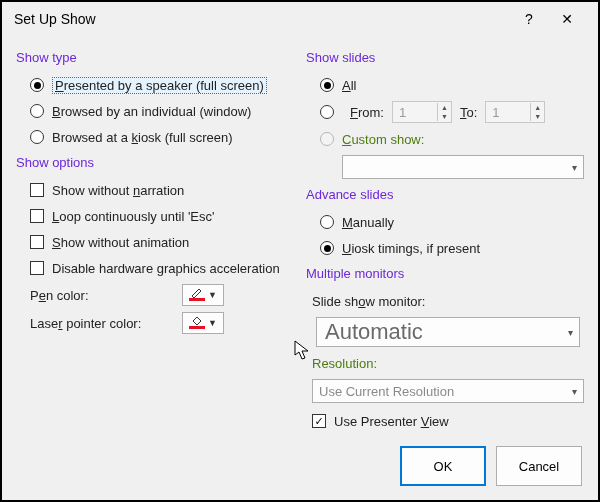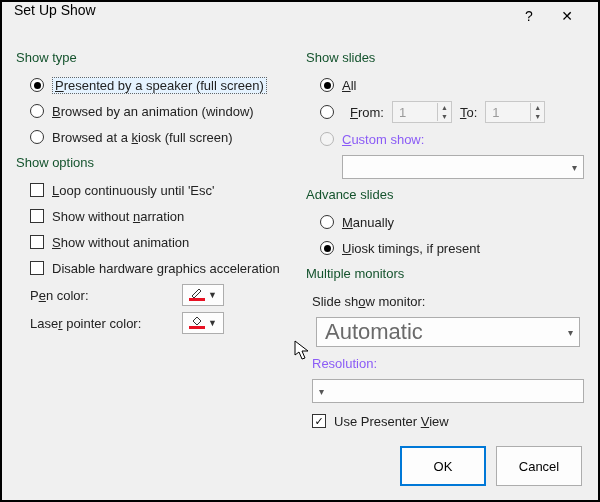--- a/index.html
+++ b/index.html
@@ -2,35 +2,35 @@
 <html><head>
 <meta charset="utf-8">
 <style>
   * { box-sizing: border-box; font-family: "Segoe UI", Tahoma, sans-serif; }
   body { margin: 0; background: #fff; }
   .dialog {
     width: 600px; height: 502px; border: 2px solid #000;
     background: #f0f0f0; position: relative; padding: 0;
   }
   .titlebar {
-    height: 34px; display: flex; 
+    height: 34px; display: flex; align-items: center;
     padding: 0 12px; font-size: 14px;
   }
   .titlebar .title { flex: 1; }
   .titlebar .btn {
     width: 38px; height: 28px; display: flex; align-items: center;
     justify-content: center; font-size: 14px; cursor: pointer;
   }
   .content { display: flex; padding: 6px 14px 0 14px; gap: 12px; }
   .col { flex: 1; min-width: 0; }
-  .group-title { font-size: 13px; color: #14532d; margin: 8px 0 10px 0; }
+  .group-title { font-size: 13px; color: #6d28d9; margin: 8px 0 10px 0; }
   .sub-indent { padding-left: 14px; }
   .row { display: flex; align-items: center; font-size: 13px; color: #222;
          margin: 6px 0; min-height: 20px; }
-  .row.disabled { color: #8b5cf6; }
+  .row.disabled { color: #4d7c0f; }
   .radio, .check {
     width: 14px; height: 14px; border: 1px solid #333; margin-right: 8px;
     flex: 0 0 14px; display: flex; align-items: center; justify-content: center;
     background: #fff;
   }
   .radio { border-radius: 50%; }
   .radio.sel::after { content:""; width:7px; height:7px; background:#000; border-radius:50%; }
   .radio.disabled, .check.disabled { border-color:#b5b5b5; background:#f4f4f4; }
   .check.sel::after { content:"✓"; font-size:11px; line-height:1; color:#000; }
   .lbl { white-space: nowrap; }
@@ -85,37 +85,37 @@
 
     <div class="col">
       <div class="group-title">Show type</div>
       <div class="sub-indent">
         <div class="row">
           <div class="radio sel"></div>
           <span class="lbl highlight"><span></span><span class="u">P</span><span>resented by a speaker (full screen)</span></span>
         </div>
         <div class="row">
           <div class="radio"></div>
-          <span class="lbl"><span></span><span class="u">B</span><span>rowsed by an animation (window)</span></span>
+          <span class="lbl"><span></span><span class="u">B</span><span>rowsed by an individual (window)</span></span>
         </div>
         <div class="row">
           <div class="radio"></div>
           <span class="lbl"><span>Browsed at a </span><span class="u">k</span><span>iosk (full screen)</span></span>
         </div>
       </div>
 
       <div class="group-title">Show options</div>
       <div class="sub-indent">
         <div class="row">
           <div class="check"></div>
+          <span class="lbl"><span>Show without </span><span class="u">n</span><span>arration</span></span>
+        </div>
+        <div class="row">
+          <div class="check"></div>
           <span class="lbl"><span></span><span class="u">L</span><span>oop continuously until 'Esc'</span></span>
-        </div>
-        <div class="row">
-          <div class="check"></div>
-          <span class="lbl"><span>Show without </span><span class="u">n</span><span>arration</span></span>
         </div>
         <div class="row">
           <div class="check"></div>
           <span class="lbl"><span></span><span class="u">S</span><span>how without animation</span></span>
         </div>
         <div class="row">
           <div class="check"></div>
           <span class="lbl">Disable hardware graphics acceleration</span>
         </div>
         <div class="row" style="gap:16px">
@@ -195,20 +195,21 @@
           <span class="lbl"><span>Slide sh</span><span class="u">o</span><span>w monitor:</span></span>
         </div>
         <div class="combo big" style="margin:2px 4px">
           <span>Automatic</span>
           <span class="chev">▾</span>
         </div>
         <div class="row disabled">
           <span class="lbl">Resolution:</span>
         </div>
         <div class="combo disabled" style="margin:2px 0">
+          <span>Use Current Resolution</span>
           <span class="chev">▾</span>
         </div>
         <div class="row" style="margin-top:8px">
           <div class="check sel"></div>
           <span class="lbl"><span>Use Presenter </span><span class="u">V</span><span>iew</span></span>
         </div>
       </div>
     </div>
 
   </div>

